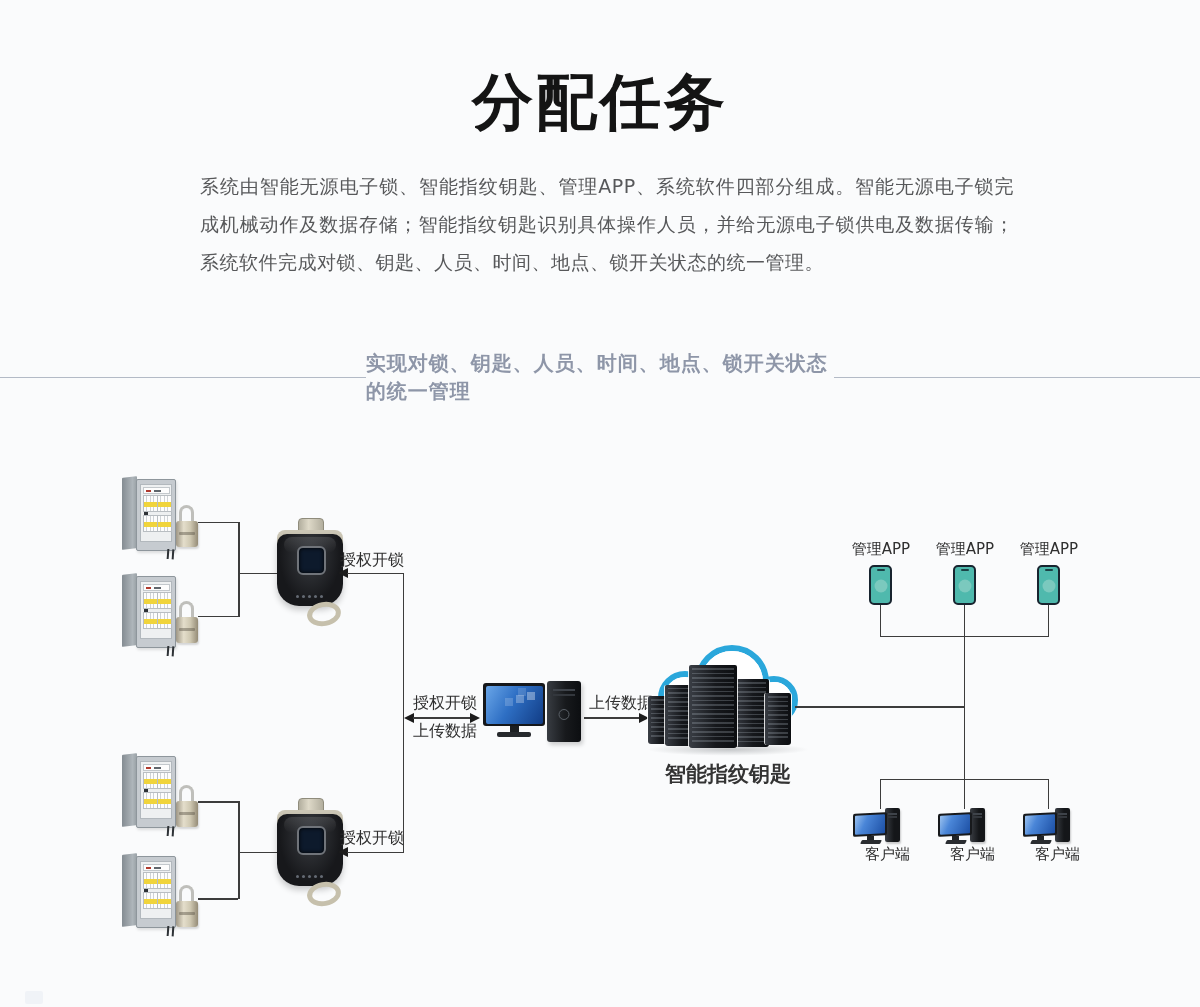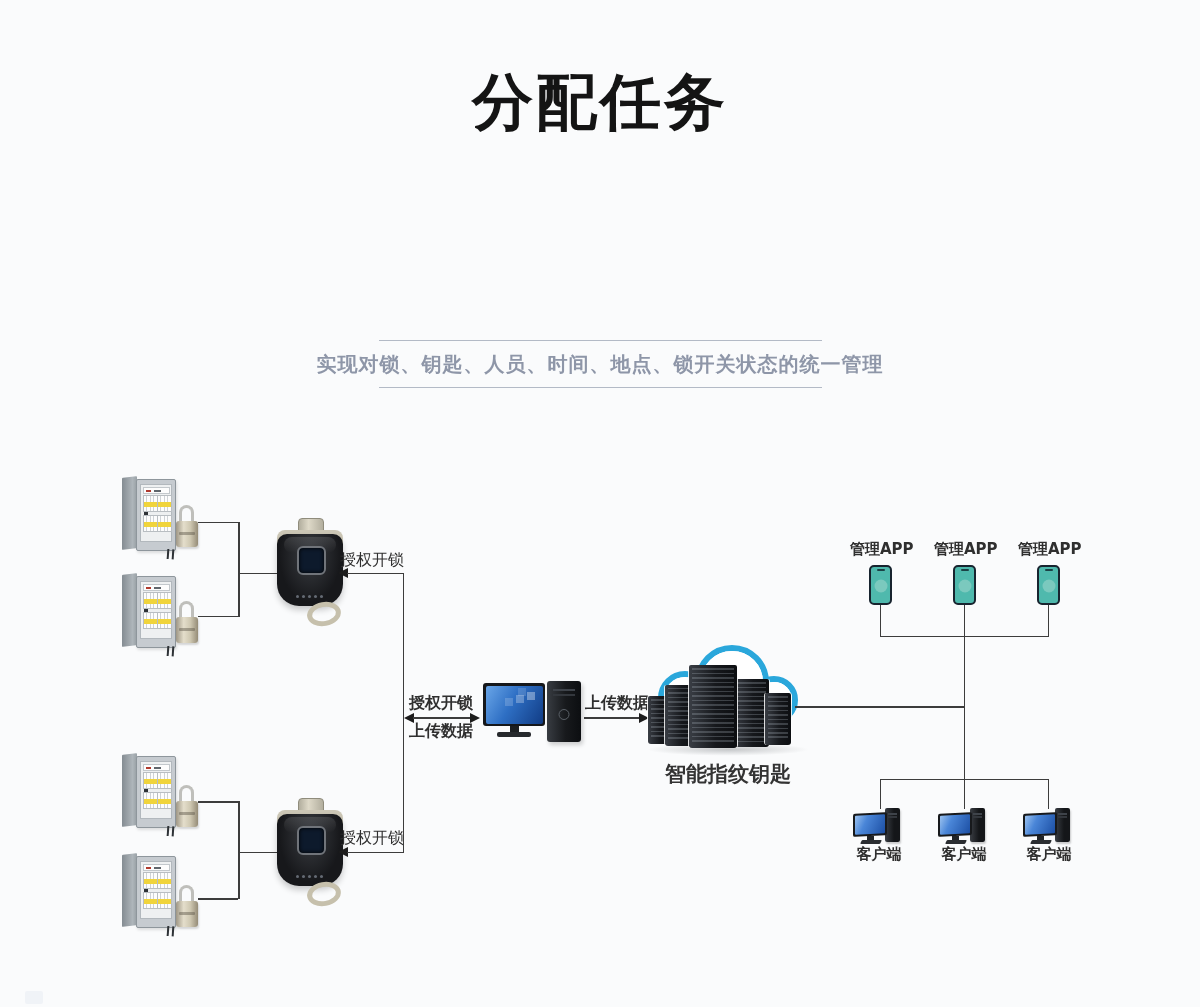--- a/index.html
+++ b/index.html
@@ -3,30 +3,30 @@
 <meta charset="utf-8">
 <style>
   html,body{margin:0;padding:0;background:#fafbfc;}
   .canvas{position:relative;width:1200px;height:1007px;background:#fafbfc;overflow:hidden;
           font-family:"DejaVu Sans","Liberation Sans",sans-serif;}
   
   .title{position:absolute;top:62px;left:0;width:100%;text-align:center;
          font-size:61px;font-weight:800;color:#141414;letter-spacing:3px;}
   .paragraph{position:absolute;top:167px;left:200px;width:814px;
          font-size:19px;line-height:38px;color:#57585a;text-align:justify;letter-spacing:.5px;}
-  .banner{position:absolute;top:340px;left:0;width:100%;display:flex;flex-direction:column;align-items:center;}
+  .banner{position:absolute;top:340px;left:0;width:100%;display:flex;flex-direction:row;align-items:center;}
   .banner-line{width:443px;height:1px;background:#b3bac6;}
   .banner-text{font-size:20px;font-weight:bold;color:#8e96a8;letter-spacing:1px;margin:9px 0;line-height:28px;}
   
   .hline{position:absolute;height:1.5px;background:#3c3c3c;}
   .vline{position:absolute;width:1.5px;background:#3c3c3c;}
   .tri-left{position:absolute;width:0;height:0;border:5px solid transparent;border-left:none;border-right:10px solid #1c1c1c;}
   .tri-right{position:absolute;width:0;height:0;border:5px solid transparent;border-right:none;border-left:10px solid #1c1c1c;}
   .dlabel{position:absolute;font-size:16px;color:#2f2f2f;white-space:nowrap;}
-  .dlabel.center{text-align:center;font-weight:bold;}
+  .dlabel.center{text-align:right;}
   .dlabel.small{font-size:15px;}
   .server-label{position:absolute;font-size:21px;font-weight:bold;color:#333;text-align:center;white-space:nowrap;}
   
   .cabinet{position:absolute;width:52px;height:70px;}
   .cab-door{position:absolute;left:0;top:-2px;width:15px;height:72px;
             background:linear-gradient(90deg,#848c92,#aeb5ba 70%,#9aa2a7);
             transform:skewY(-7deg);border-radius:1px;}
   .cab-body{position:absolute;left:14px;top:0;width:38px;height:70px;background:#c6cbd0;
             border:1px solid #8e969c;border-radius:2px;box-shadow:1px 2px 3px rgba(0,0,0,.12);}
   .cab-inner{position:absolute;left:3px;top:4px;width:30px;height:56px;background:#eef0f1;border:1px solid #b2b8bd;}
@@ -113,20 +113,21 @@
   .cl-base{position:absolute;left:8px;top:32px;width:20px;height:4px;background:#2a2d31;border-radius:1px;transform:skewX(-25deg);}
   
   .corner-artifact{position:absolute;left:25px;top:991px;width:18px;height:13px;background:#f0f3f7;border-radius:2px;}
 </style>
 </head>
 <body>
 
 <div class="canvas">
 
   <div class="title">分配任务</div>
+  <div class="paragraph">系统由智能无源电子锁、智能指纹钥匙、管理APP、系统软件四部分组成。智能无源电子锁完成机械动作及数据存储；智能指纹钥匙识别具体操作人员，并给无源电子锁供电及数据传输；系统软件完成对锁、钥匙、人员、时间、地点、锁开关状态的统一管理。</div>
   <div class="banner">
     <div class="banner-line"></div>
     <div class="banner-text">实现对锁、钥匙、人员、时间、地点、锁开关状态的统一管理</div>
     <div class="banner-line"></div>
   </div>
 
   <div class="cabinet" style="left:122px;top:479px;">
     <div class="cab-door"></div>
     <div class="cab-body">
         <div class="cab-inner">

